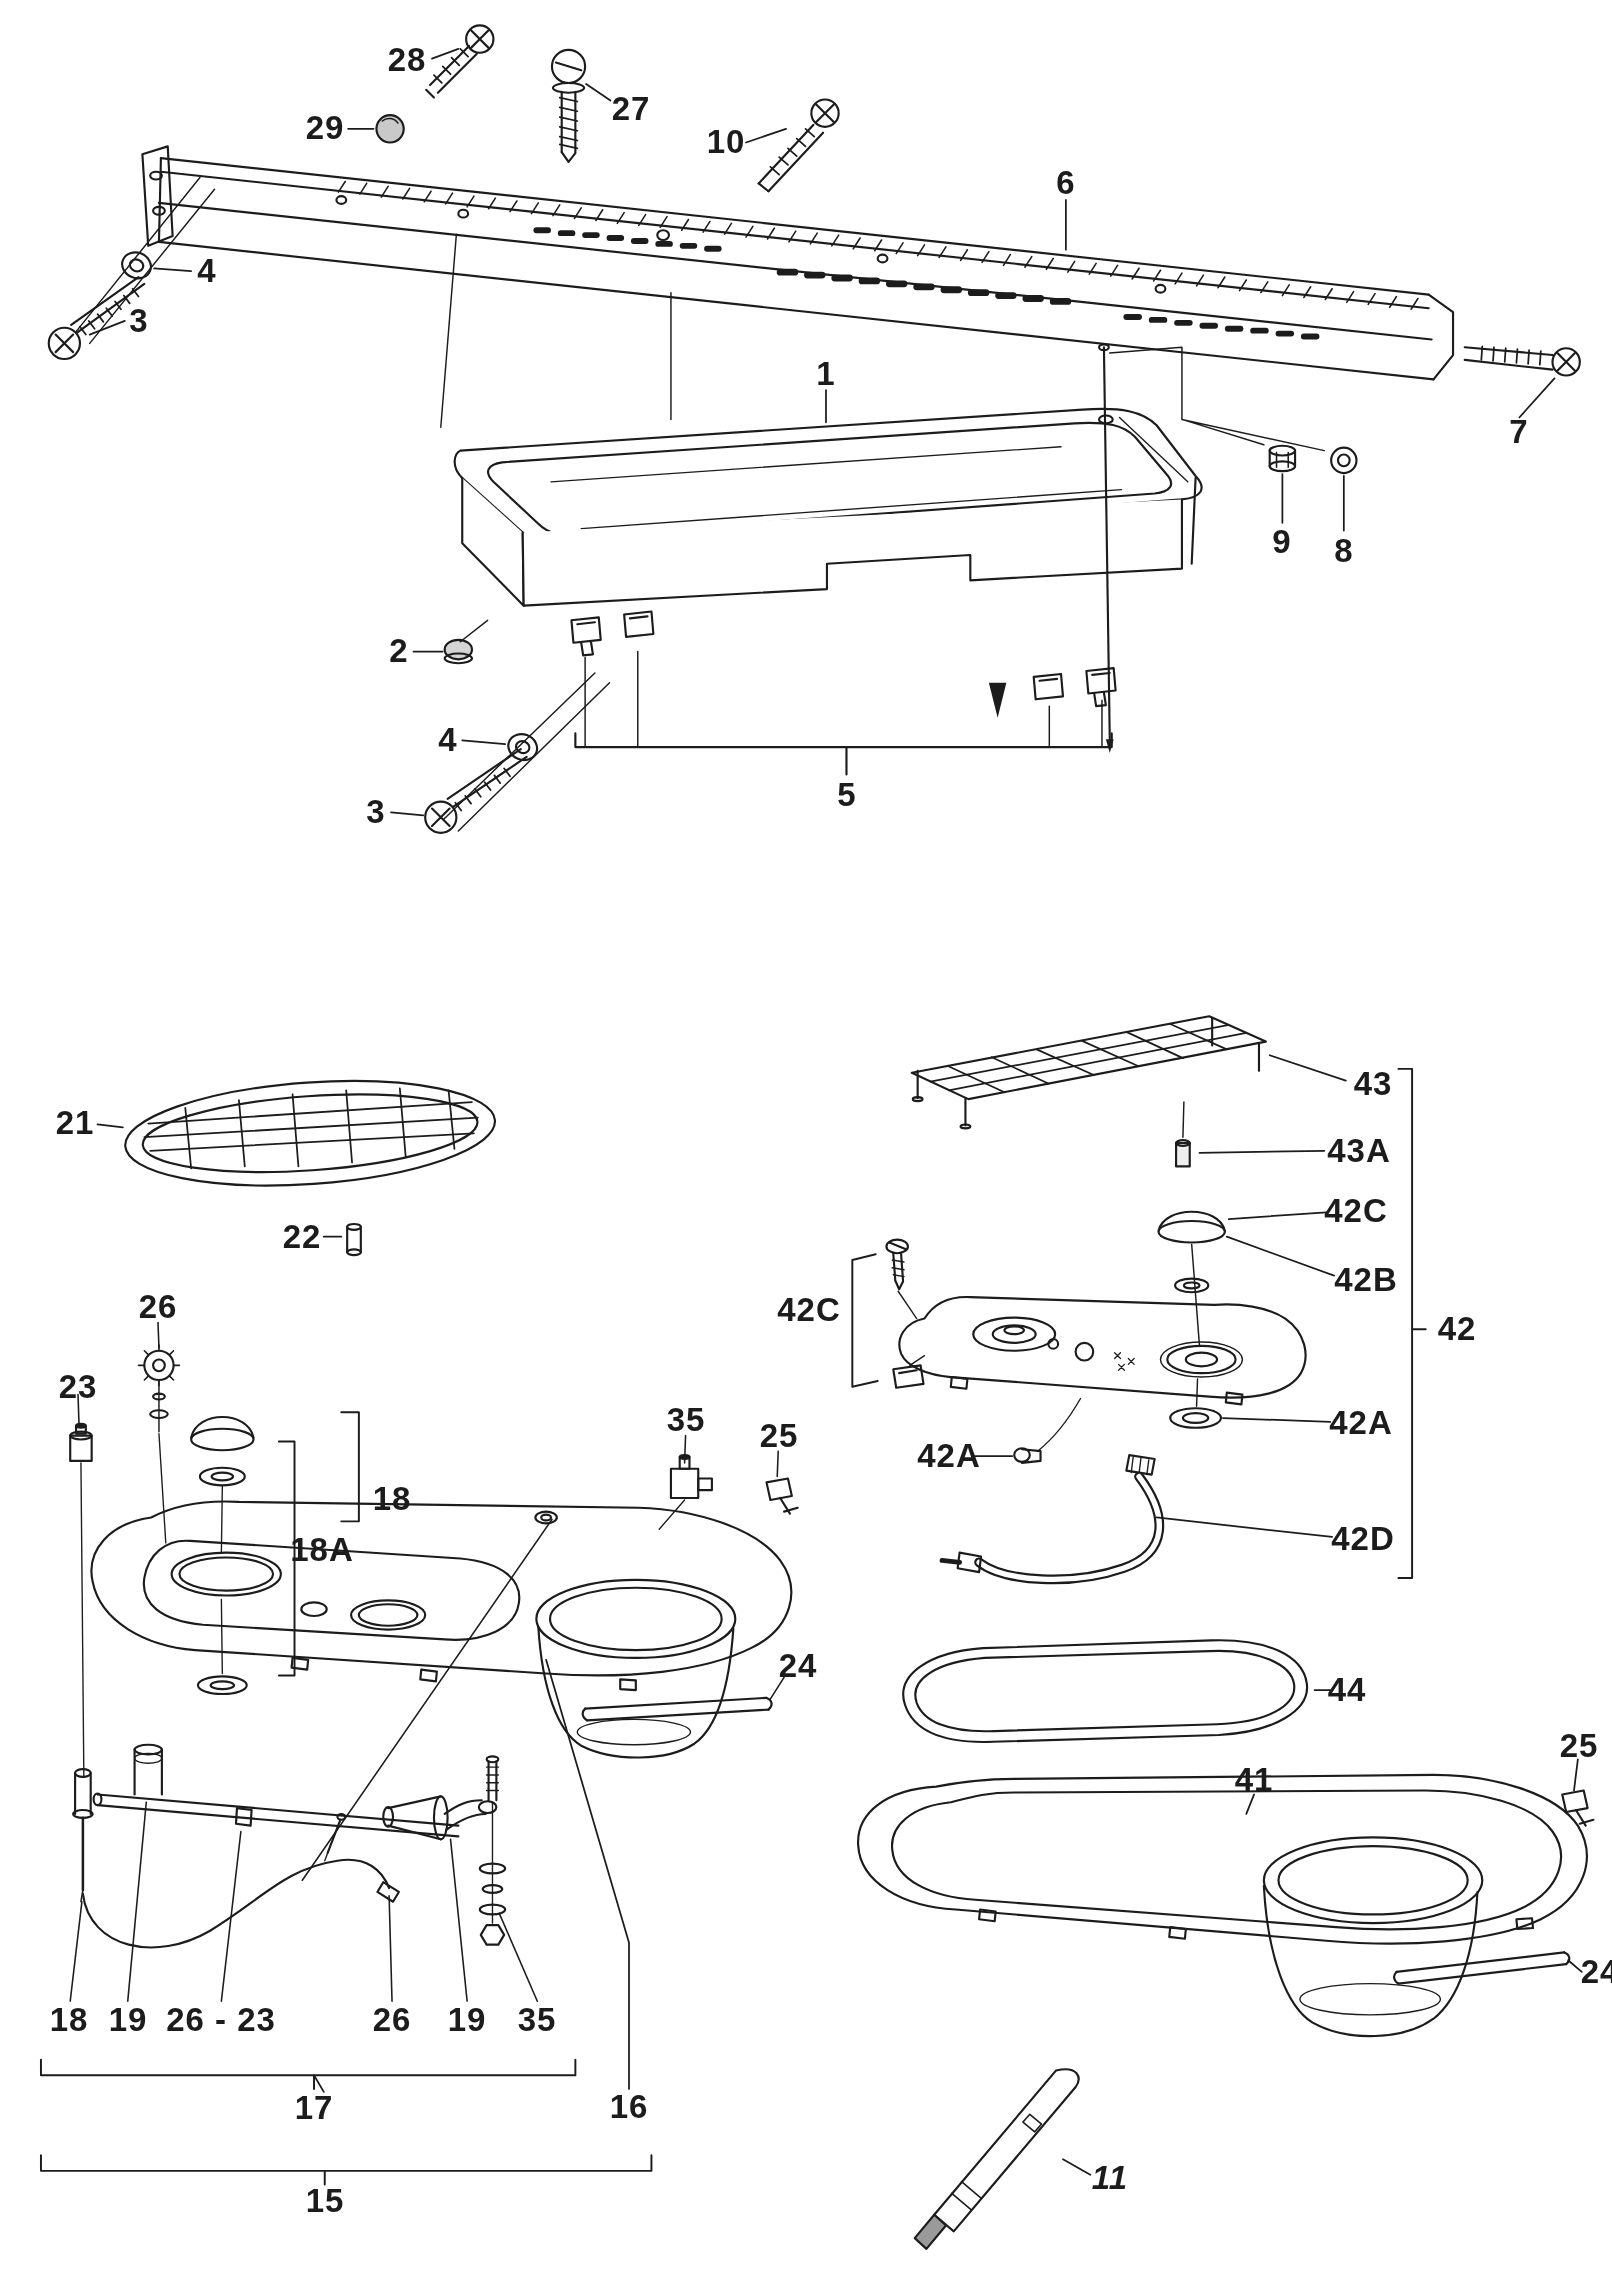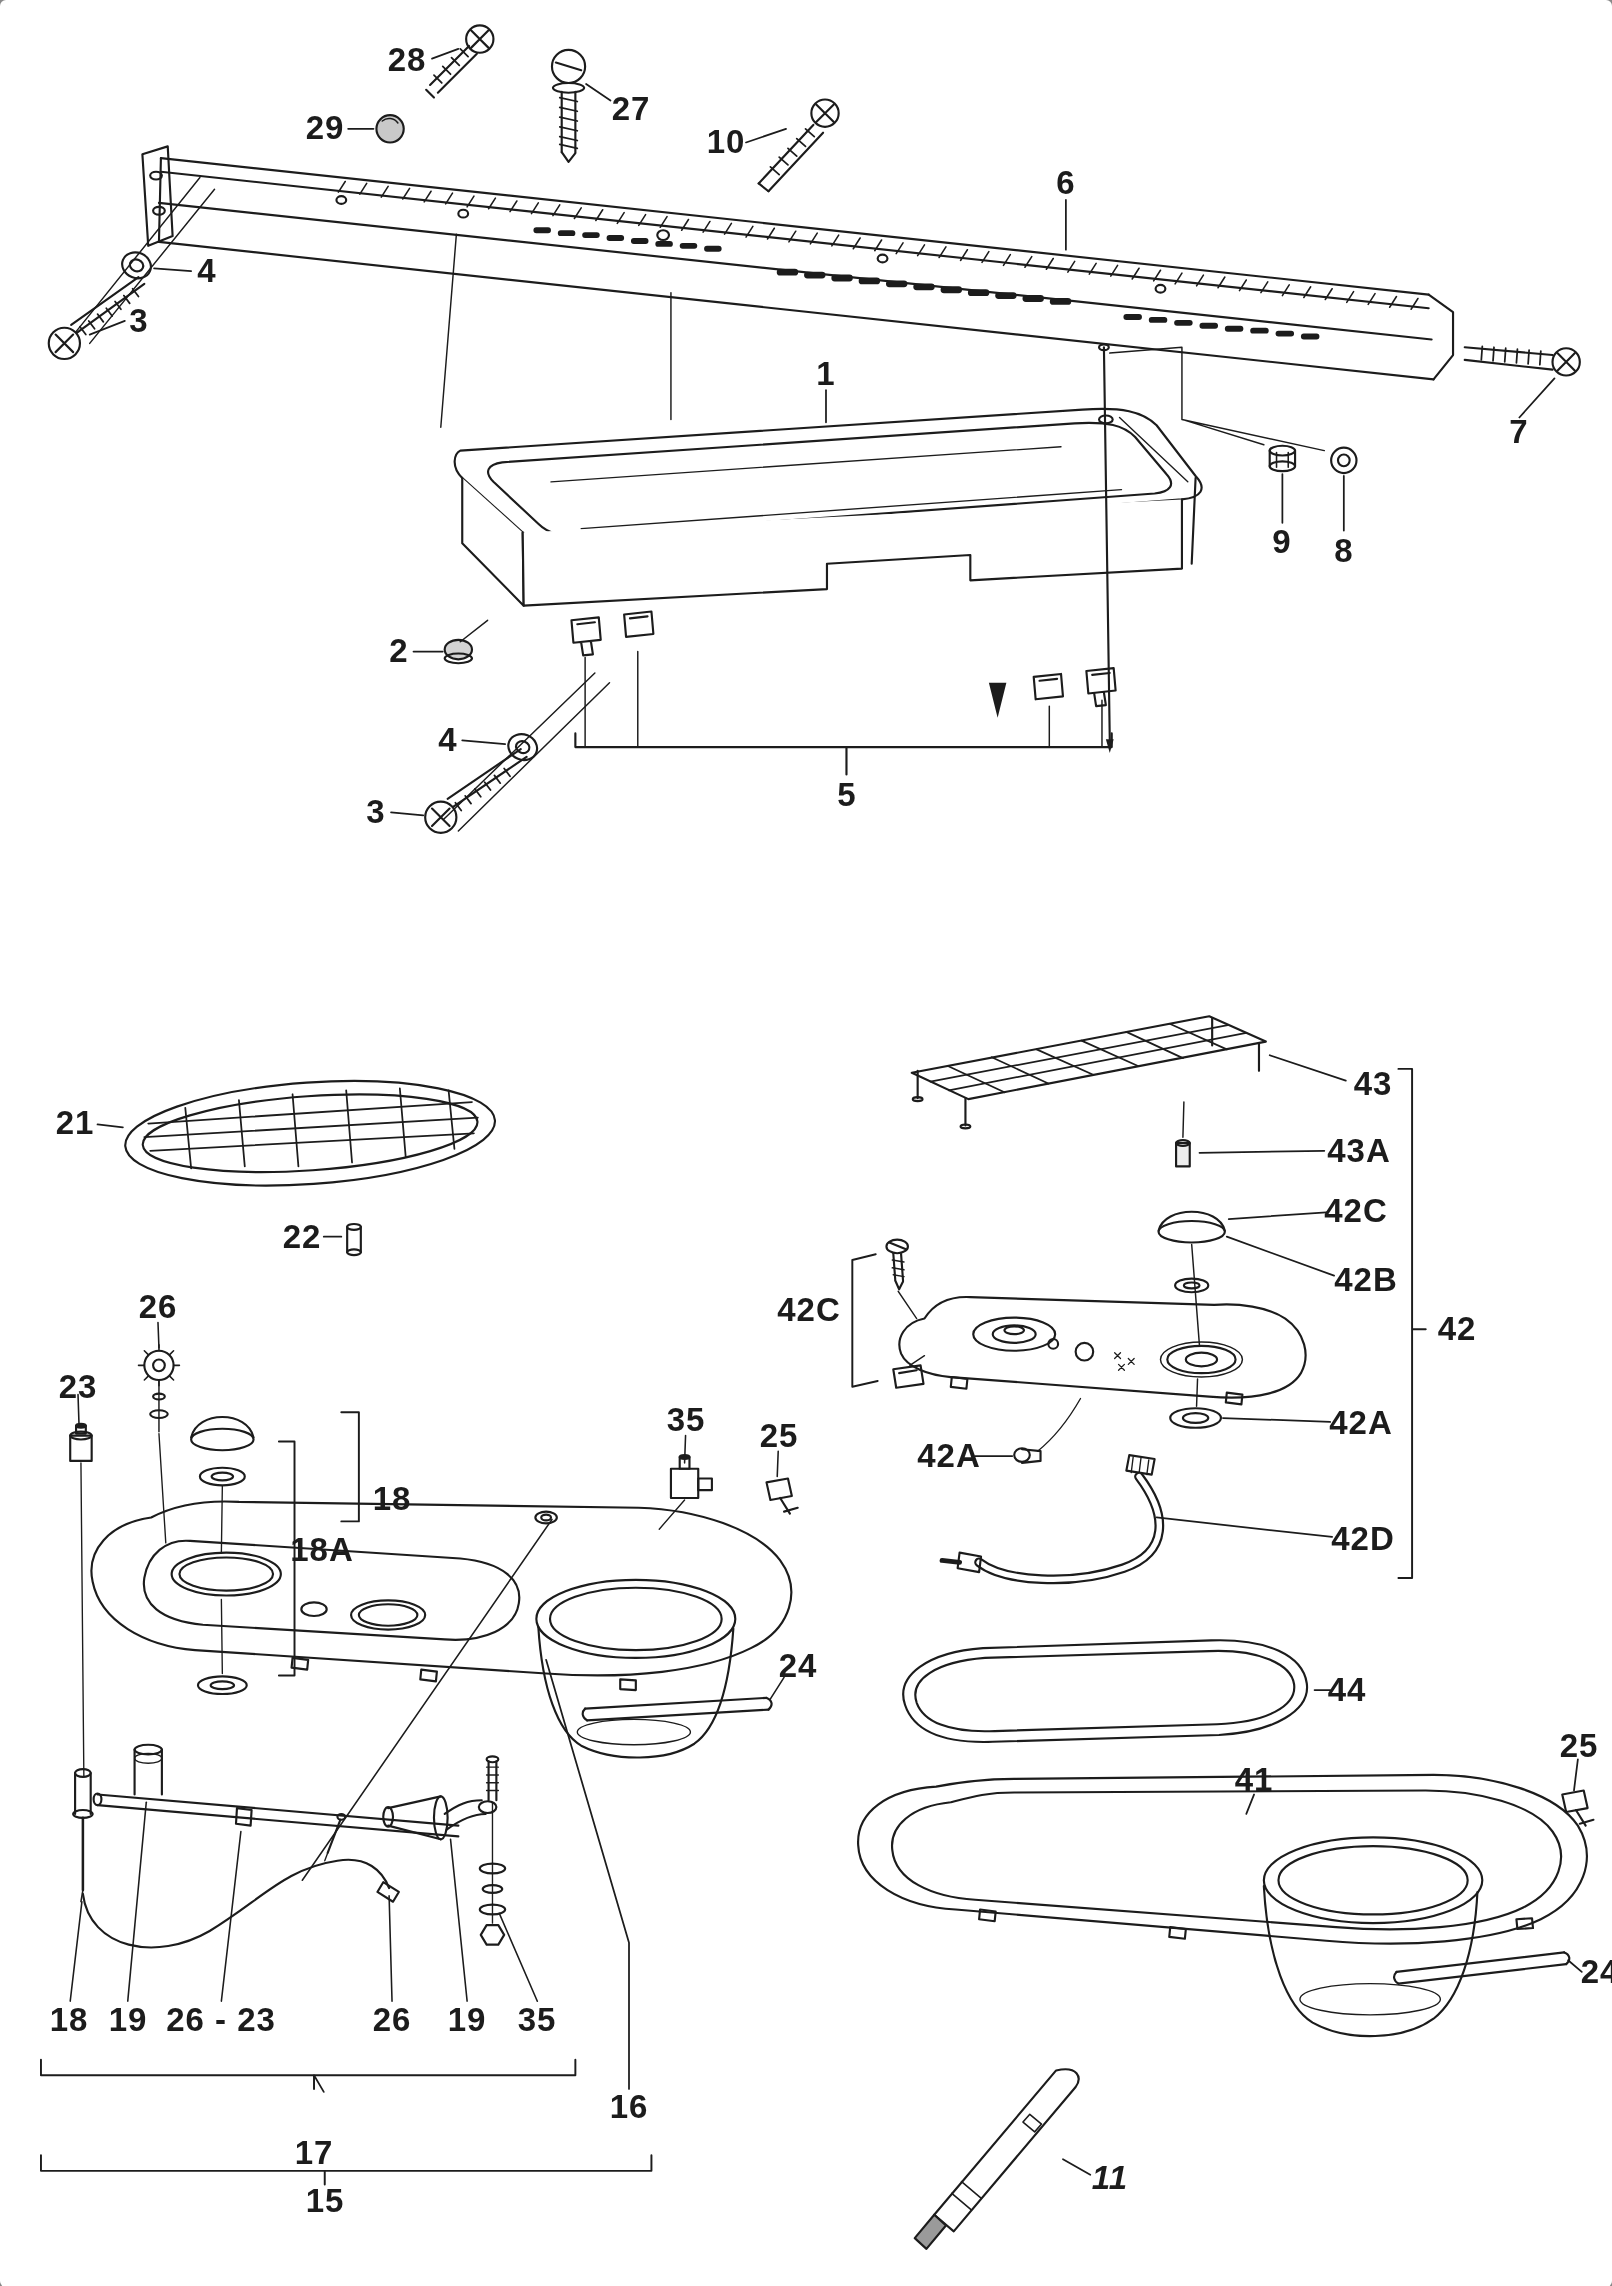--- a/index.html
+++ b/index.html
@@ -1,21 +1,20 @@
 <!DOCTYPE html>
 <html style="--ink: #1c1c1c; --paper: #ffffff;"><head>
 <meta charset="utf-8">
 <style>
   :root { --ink:#1c1c1c; --paper:#ffffff; }
   html,body { margin:0; padding:0; background:#888; }
   .stage {
     position:relative; width:1612px; height:2287px;
     background:var(--paper); overflow:hidden; margin:0 auto;
     font-family:"Liberation Sans", sans-serif;
-    border-radius:6px;
   }
   .stage svg { position:absolute; left:0; top:0; }
   .labels { position:absolute; left:0; top:0; width:100%; height:100%; pointer-events:none; }
   .part-label {
     position:absolute; transform:translate(-50%,-50%);
     font:700 33px "Liberation Sans", sans-serif;
     color:var(--ink); letter-spacing:1px; white-space:nowrap;
   }
 </style>
 </head>
@@ -467,19 +466,19 @@
       <div class="part-label" style="left: 1254px; top: 1780px;">41</div>
       <div class="part-label" style="left: 1579px; top: 1746px;">25</div>
       <div class="part-label" style="left: 1600px; top: 1972px;">24</div>
       <div class="part-label" style="left: 1110px; top: 2178px; font-style: italic;">11</div>
       <div class="part-label" style="left: 69px; top: 2020px;">18</div>
       <div class="part-label" style="left: 128px; top: 2020px;">19</div>
       <div class="part-label" style="left: 221px; top: 2020px;">26 - 23</div>
       <div class="part-label" style="left: 392px; top: 2020px;">26</div>
       <div class="part-label" style="left: 467px; top: 2020px;">19</div>
       <div class="part-label" style="left: 537px; top: 2020px;">35</div>
-      <div class="part-label" style="left: 314px; top: 2108px; margin-top: 45px;">17</div>
+      <div class="part-label" style="left: 314px; top: 2108px;">17</div>
       <div class="part-label" style="left: 629px; top: 2107px;">16</div>
       <div class="part-label" style="left: 325px; top: 2201px;">15</div>
     </div>
 
 </div>
 
 
 </body></html>

